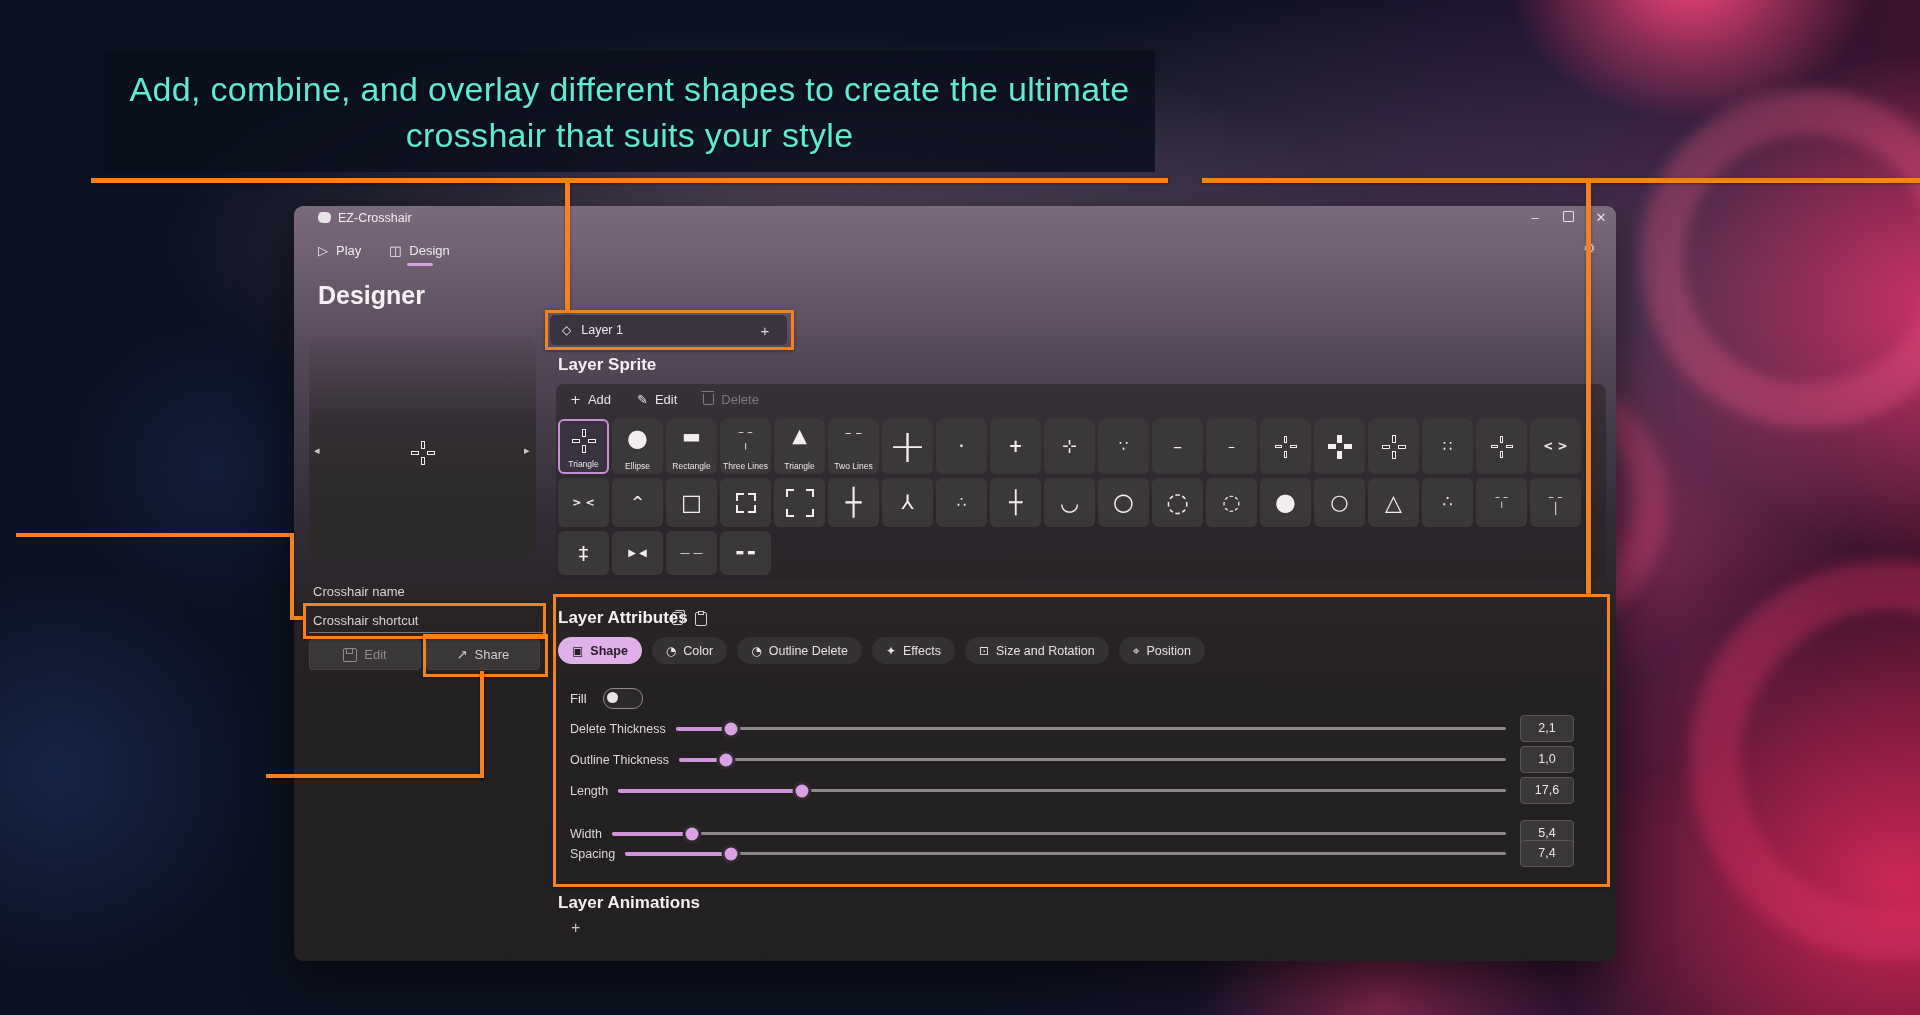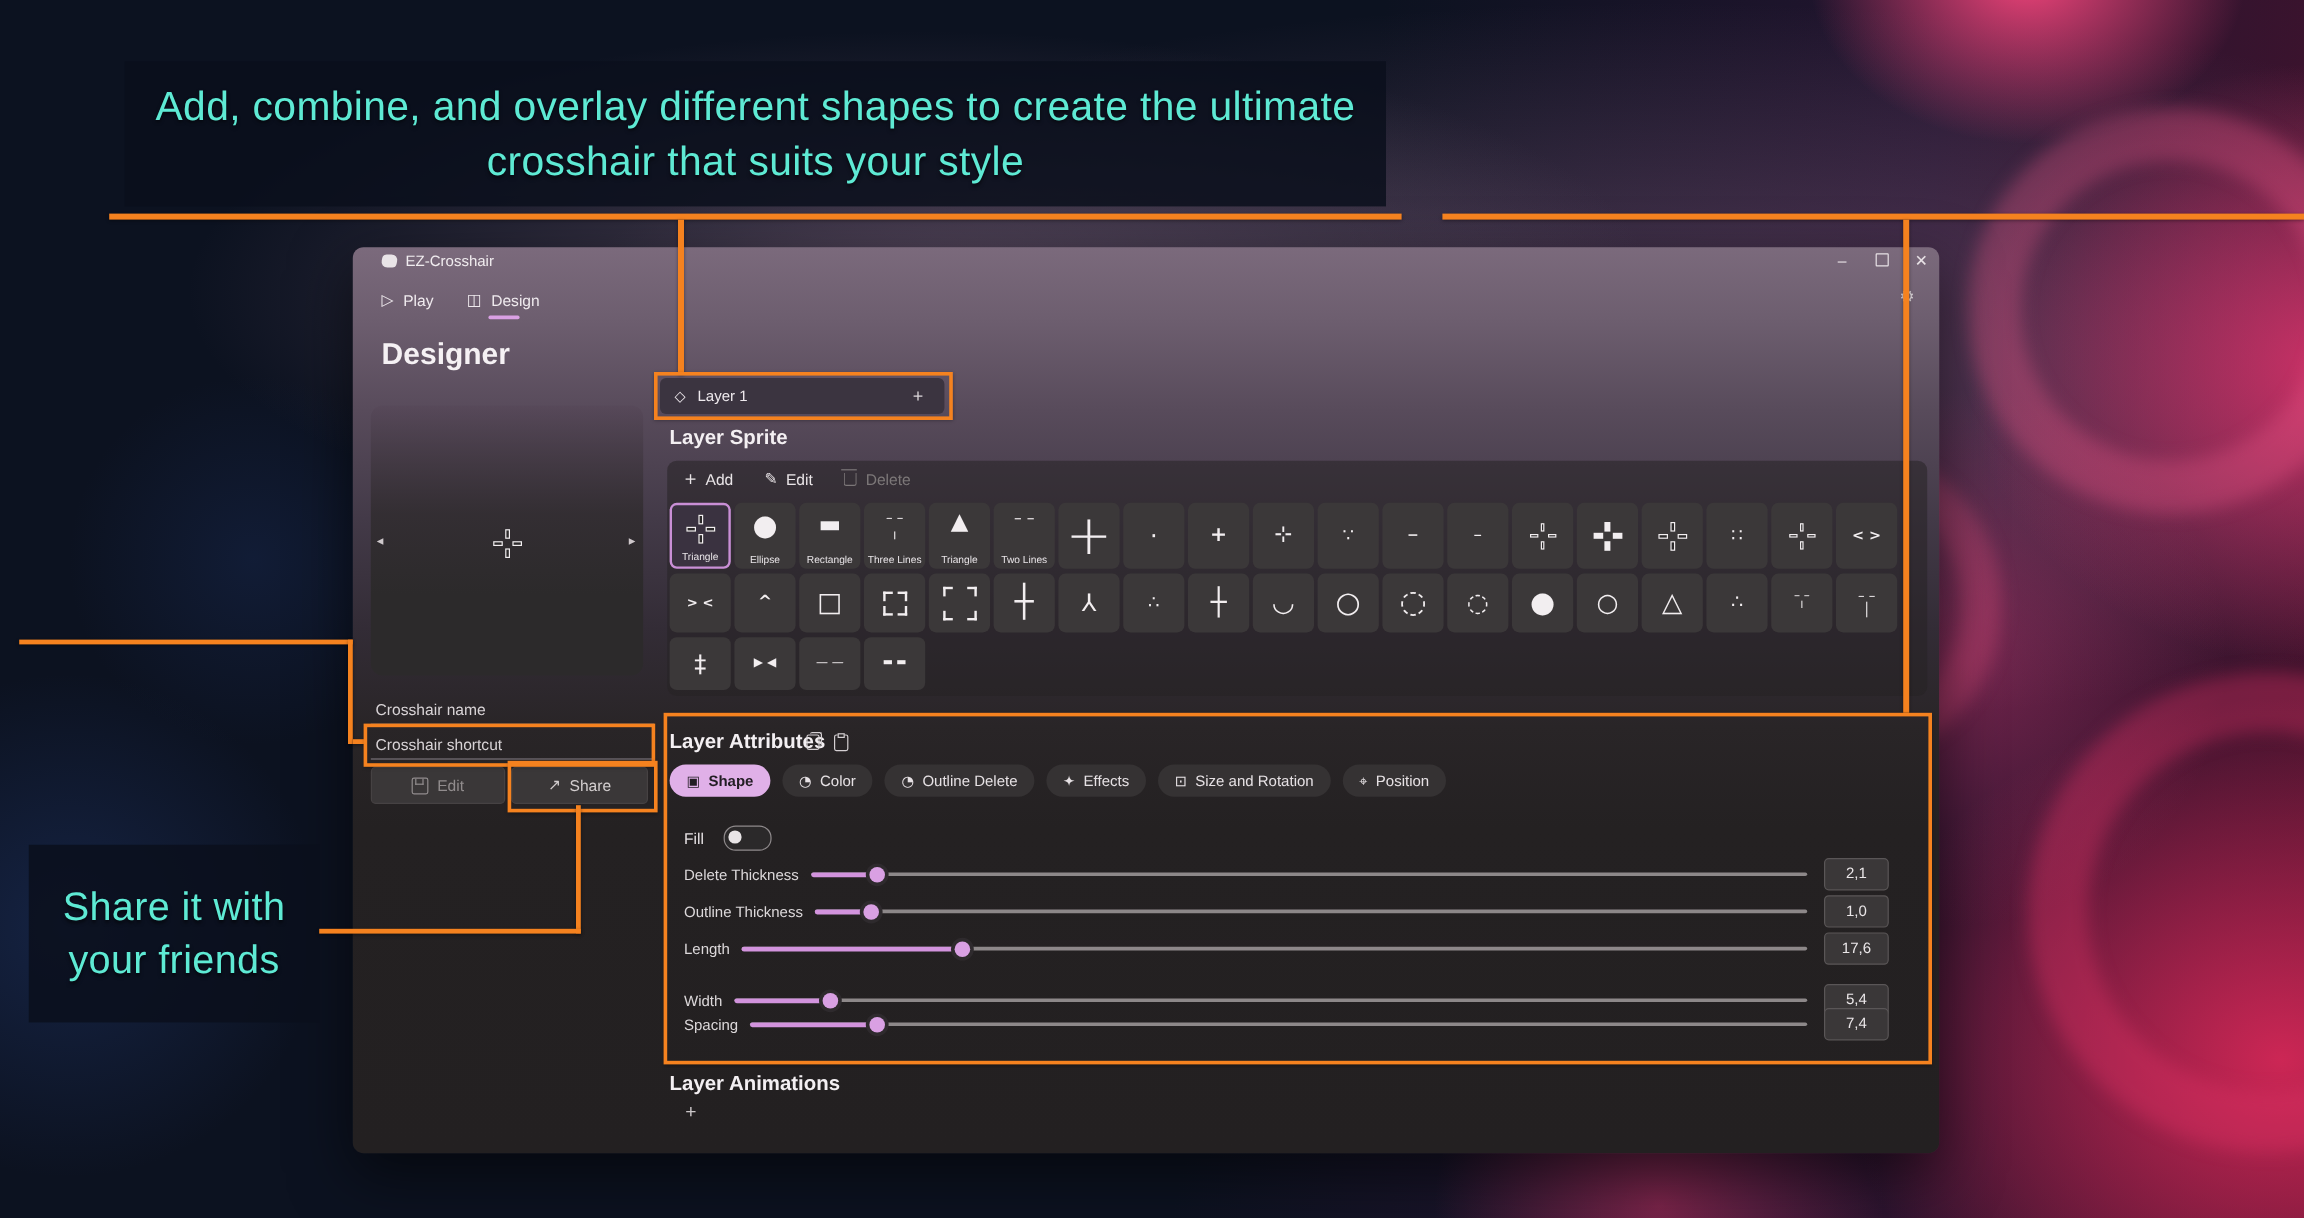--- a/index.html
+++ b/index.html
@@ -459,21 +459,20 @@
           <div class="thumb" style="left: 12%;"></div>
         </div>
         <div class="valbox">7,4</div>
       </div>
     </div>
 
   <div class="sec-title" style="left:558px;top:893px;">Layer Animations</div>
   <div class="anim-plus">+</div>
 
   <div class="co-box co-top-left">Add, combine, and overlay different shapes to create the ultimate crosshair that suits your style</div>
-  <div class="co-box co-share">Share it with your friends</div>
 
   <div class="co-line" style="left:91px;top:178px;width:1077px;height:5px;"></div>
   <div class="co-line" style="left:1202px;top:178px;width:718px;height:5px;"></div>
   <div class="co-line" style="left:565px;top:183px;width:5px;height:129px;"></div>
   <div class="co-line" style="left:1586px;top:183px;width:5px;height:411px;"></div>
   <div class="co-rect" style="left:545px;top:310px;width:243px;height:34px;"></div>
   <div class="co-rect" style="left:553px;top:594px;width:1051px;height:287px;"></div>
 
   <div class="co-line" style="left:16px;top:533px;width:278px;height:4px;"></div>
   <div class="co-line" style="left:290px;top:533px;width:4px;height:87px;"></div>

